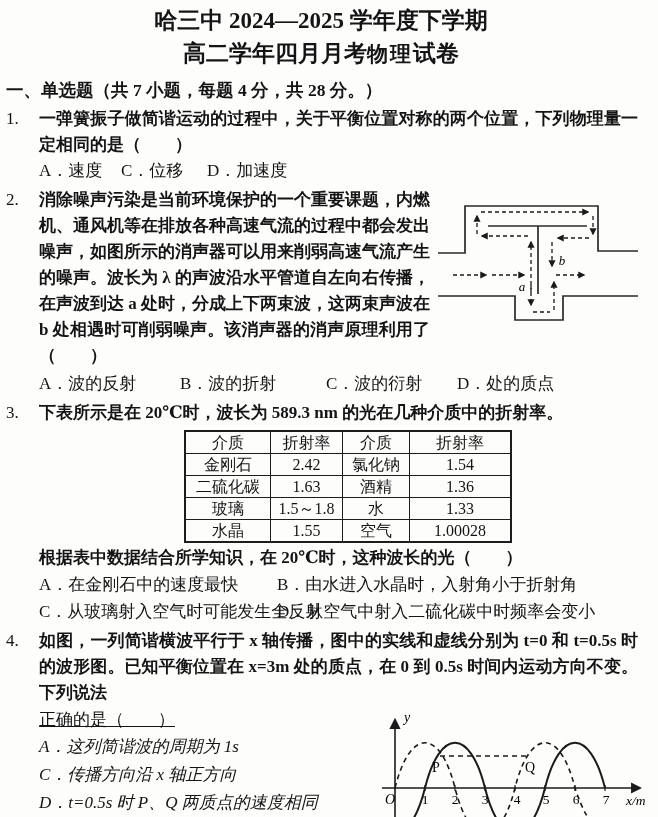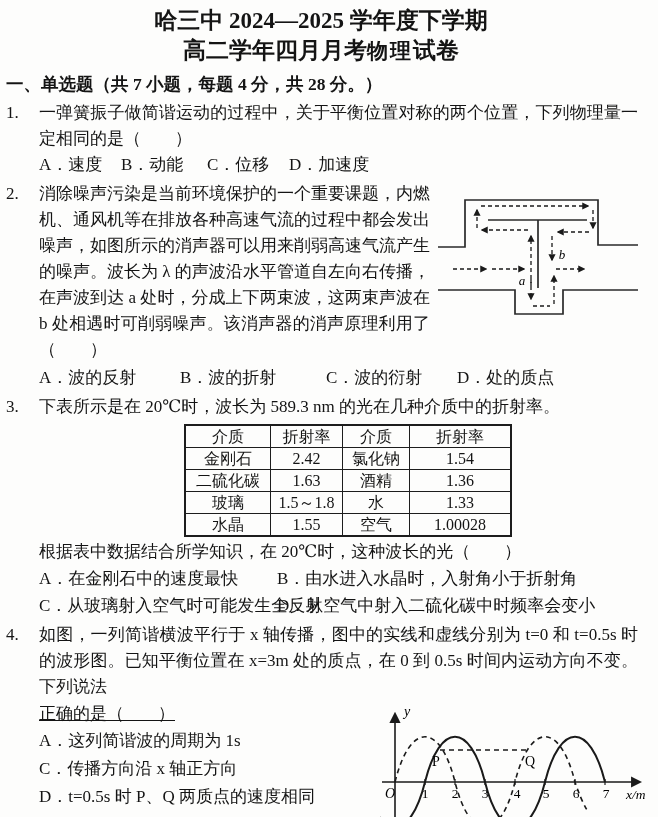--- a/index.html
+++ b/index.html
@@ -3,41 +3,41 @@
 <meta charset="utf-8">
 <style>
   html,body { margin:0; padding:0; background:#e8e8e8; }
   .page {
     position:relative; width:658px; height:817px; margin:0 auto;
     background:#fdfdfc; color:#141414; overflow:hidden;
     font-family:"Liberation Serif","DejaVu Serif",serif;
     box-sizing:border-box; padding:4px 20px 0 4px;
   }
   .t1 { text-align:center; font-size:23px; font-weight:bold; line-height:30px; margin:2px 0 0; }
-  .t2 { text-align:center; font-size:23px; font-weight:bold; line-height:30px; margin:0; }
+  .t2 { text-align:center; font-size:23px; font-weight:bold; line-height:36px; margin:0; }
   .t2 .subject { font-family:"DejaVu Sans",sans-serif; font-size:21px; letter-spacing:2px; }
   .section { font-weight:bold; font-size:17.5px; line-height:25px; margin:6px 0 1px; padding-left:2px; }
   .q { display:flex; margin-top:3px; }
   .qnum { flex:none; width:35px; font-size:17px; line-height:26px; padding-left:2px; box-sizing:border-box; }
   .qbody { flex:1; font-size:17px; line-height:26px; min-width:0; }
-  .qtext { margin:0; text-align:justify; }
+  .qtext { margin:0; text-align:justify;font-weight:bold; }
   .opts-row { display:grid; line-height:26px; }
   .opts-row span { white-space:nowrap; }
   .g1 { grid-template-columns:82px 86px 82px auto; }
   .g2 { grid-template-columns:141px 146px 131px auto; }
   .g3 { grid-template-columns:238px auto; line-height:27px; }
   .muffler { float:right; margin:2px 0 4px 8px; }
   .rtable { border-collapse:collapse; margin:4px 12px 2px 145px; font-size:16px; }
   .rtable th,.rtable td { border:1px solid #1d1d1d; font-weight:normal; text-align:center; padding:0 4px; height:21px; line-height:21px; }
   .rtable { border:2px solid #1d1d1d; }
   .c1{width:76px;} .c2{width:63px;} .c3{width:58px;} .c4{width:92px;}
   .q4cols { display:flex; align-items:flex-start; }
   .q4left { flex:none; width:341px; }
   .q4left .stem2 { line-height:27px;text-decoration:underline; }
-  .q4opts { line-height:28px; }
+  .q4opts { line-height:28px;font-style:italic; }
   .q4opts div { white-space:nowrap; }
   .q4right { flex:1; padding-top:2px; }
   svg text { font-family:"Liberation Serif","DejaVu Serif",serif; }
   .mi { font-style:italic; }
 </style>
 </head>
 <body>
 
 <div class="page">
 
@@ -45,21 +45,20 @@
   <h2 class="t2"><span>高二学年四月月考</span><span class="subject">物理</span><span>试卷</span></h2>
 
   <div class="section">一、单选题（共 7 小题，每题 4 分，共 28 分。）</div>
 
   <div class="q">
     <div class="qnum">1.</div>
     <div class="qbody">
       <p class="qtext">一弹簧振子做简谐运动的过程中，关于平衡位置对称的两个位置，下列物理量一定相同的是（　　）</p>
       <div class="opts-row g1">
         <span>A．速度</span>
-        <span>B．动能</span>
         <span>C．位移</span>
         <span>D．加速度</span>
       </div>
     </div>
   </div>
 
   <div class="q">
     <div class="qnum">2.</div>
     <div class="qbody">
       <svg class="muffler" width="200" height="144" viewBox="0 0 200 142">

